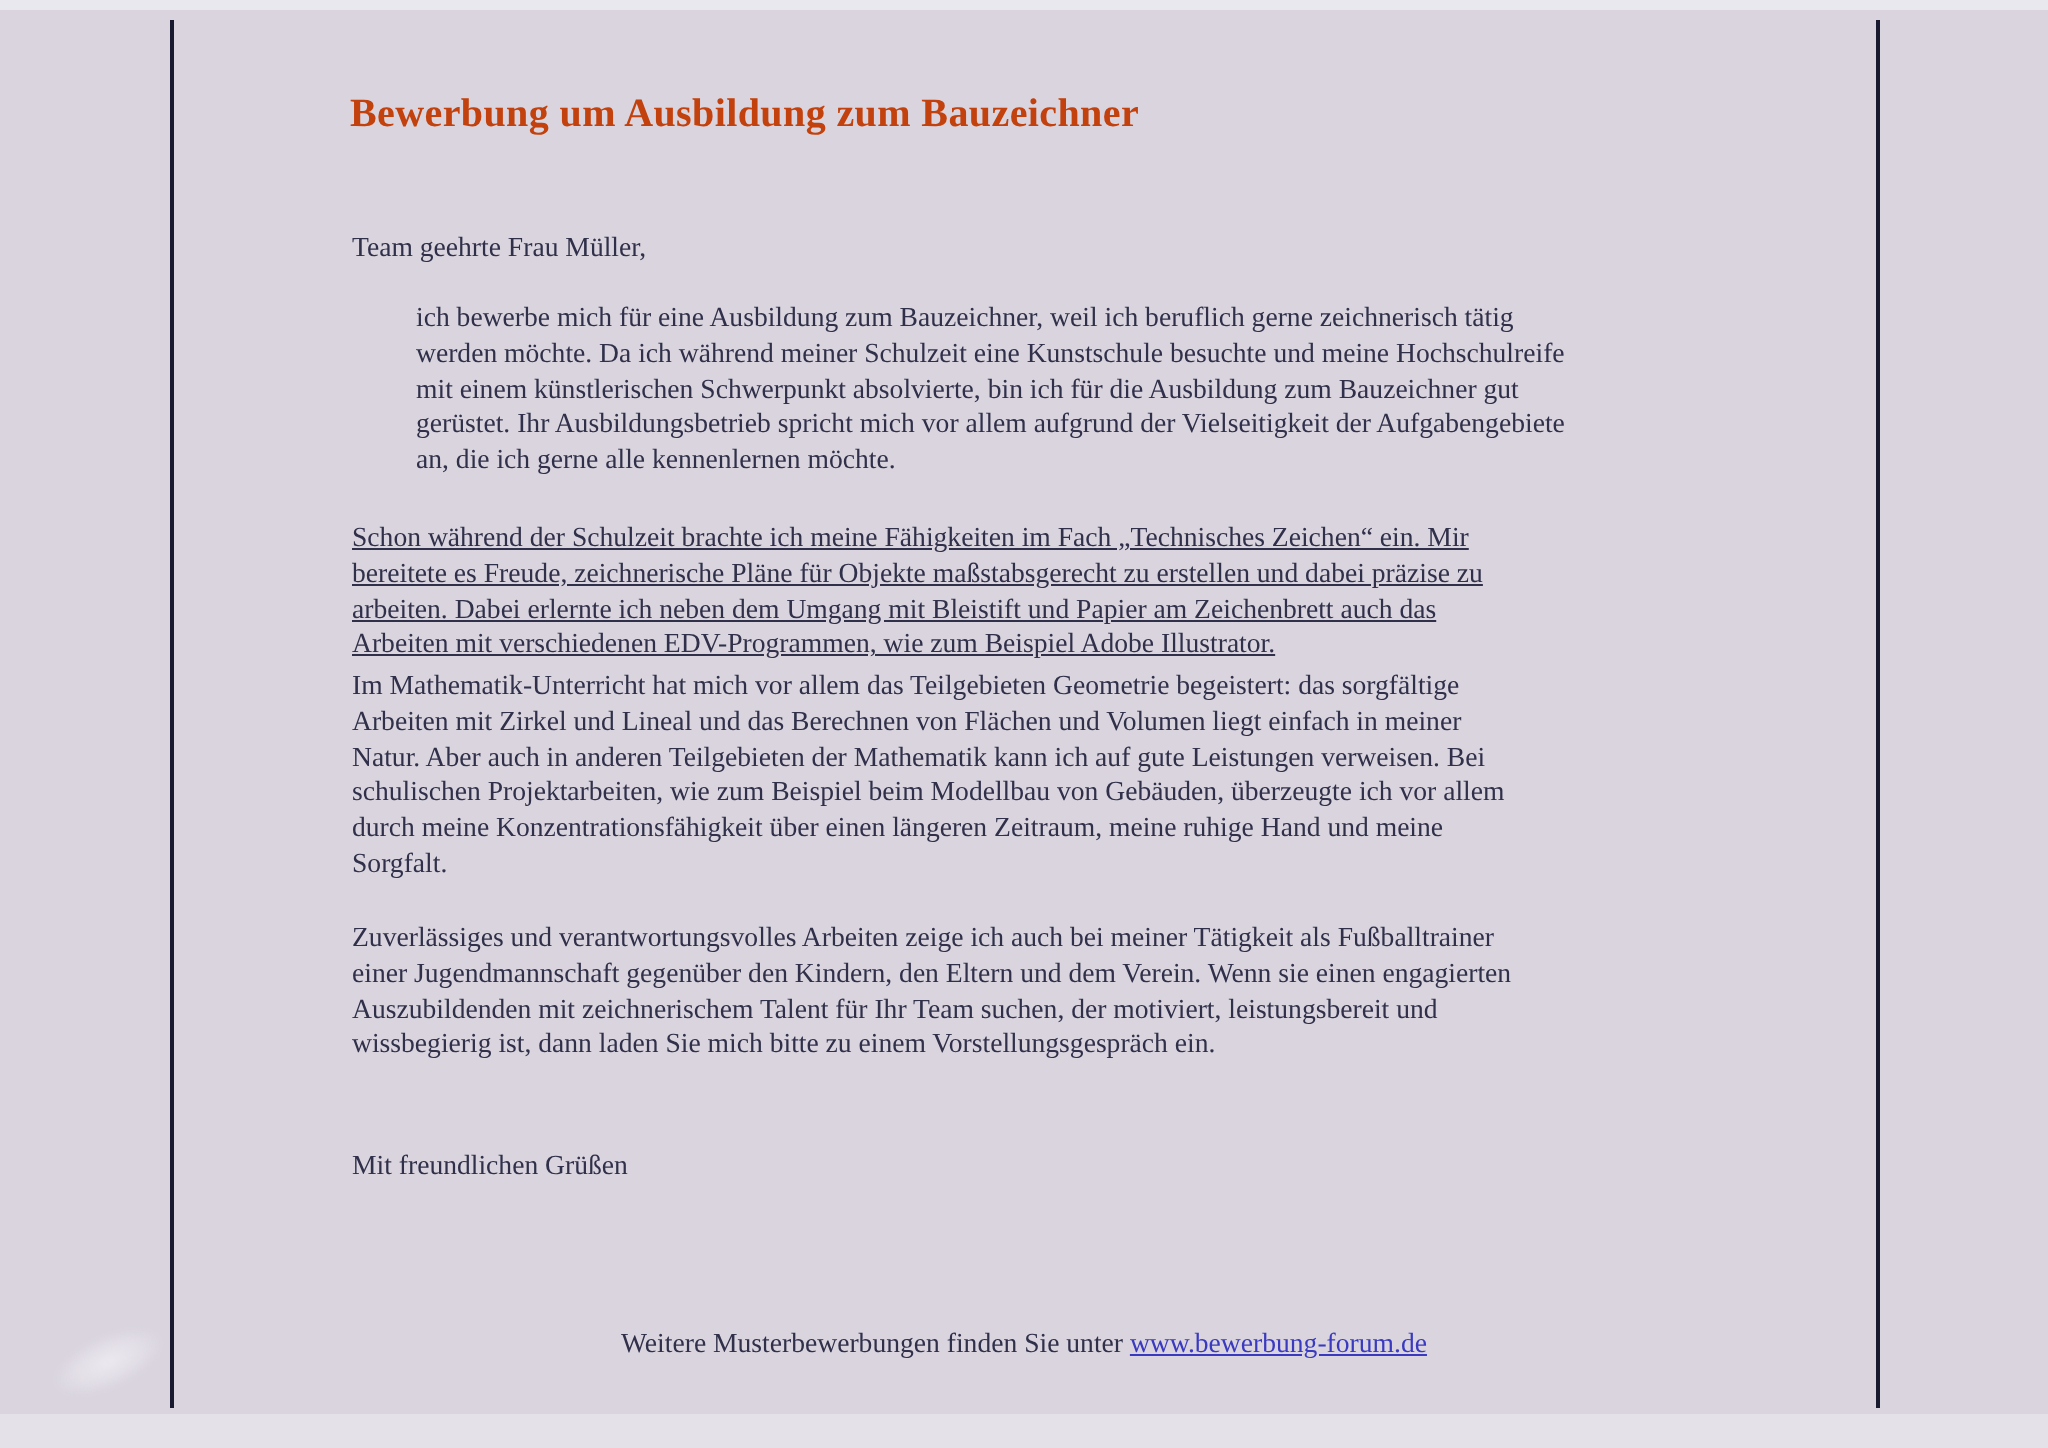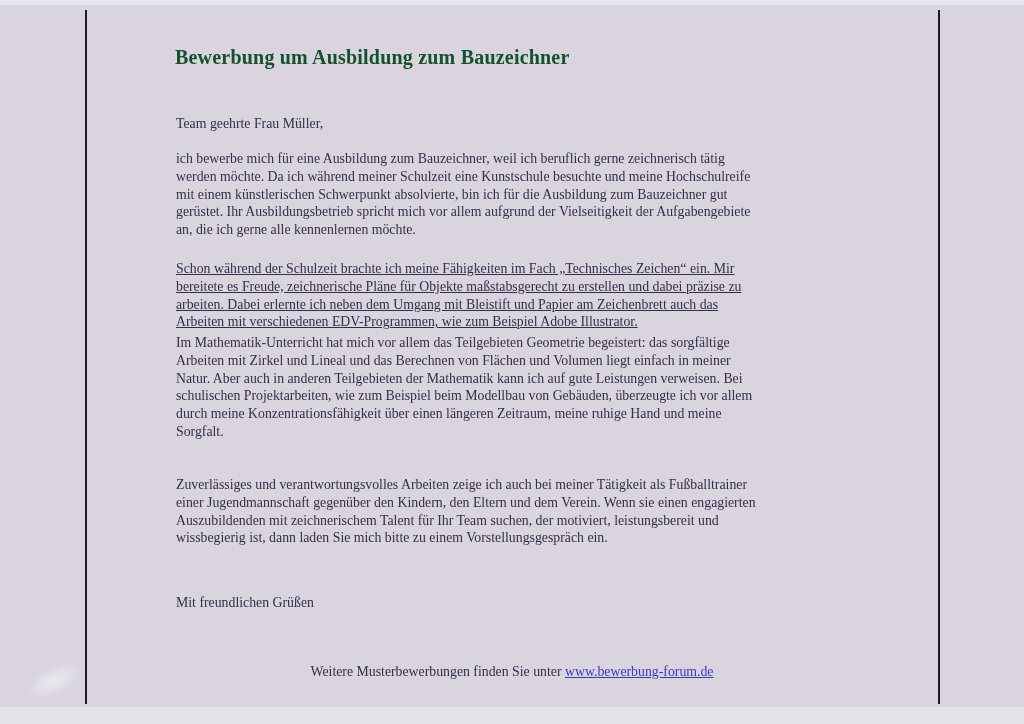--- a/index.html
+++ b/index.html
@@ -35,21 +35,21 @@
   }
   .vline-left  { left: 85px; }
   .vline-right { left: 938px; }
 
   .doc-title {
     position: absolute;
     left: 175px;
     top: 33px;
     font-size: 20px;
     font-weight: bold;
-    color: #14532d;
+    color: #c2410c;
     letter-spacing: 0.2px;
     white-space: pre;
   }
   .greeting {
     position: absolute;
     left: 176px;
     top: 115px;
     font-size: 13.8px;
     line-height: 17.8px;
     color: #30304a;
@@ -57,25 +57,25 @@
   }
   .para {
     position: absolute;
     left: 176px;
     margin: 0;
     font-size: 13.8px;
     line-height: 17.8px;
     color: #30304a;
     white-space: pre;
   }
-  .para-1 { top: 150px; }
+  .para-1 { top: 150px; margin-left: 32px; }
   .para-2 { top: 260px; text-decoration: underline; }
   .para-3 { top: 334px; }
-  .para-4 { top: 476px; }
-  .closing { top: 594px; }
+  .para-4 { top: 460px; }
+  .closing { top: 574px; }
 
   .footer {
     position: absolute;
     top: 664px;
     left: 0;
     width: 1024px;
     text-align: center;
     font-size: 13.8px;
     color: #30304a;
   }

